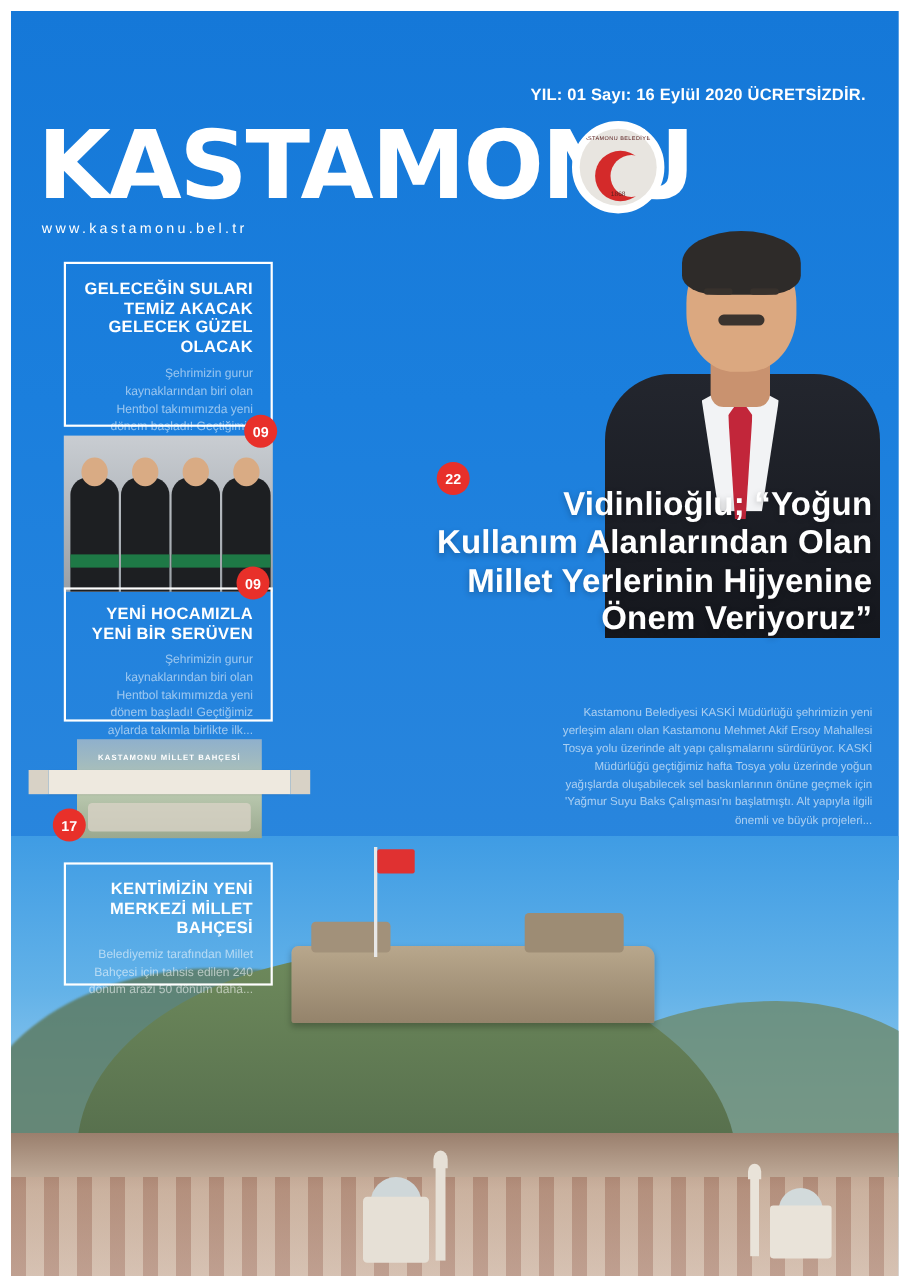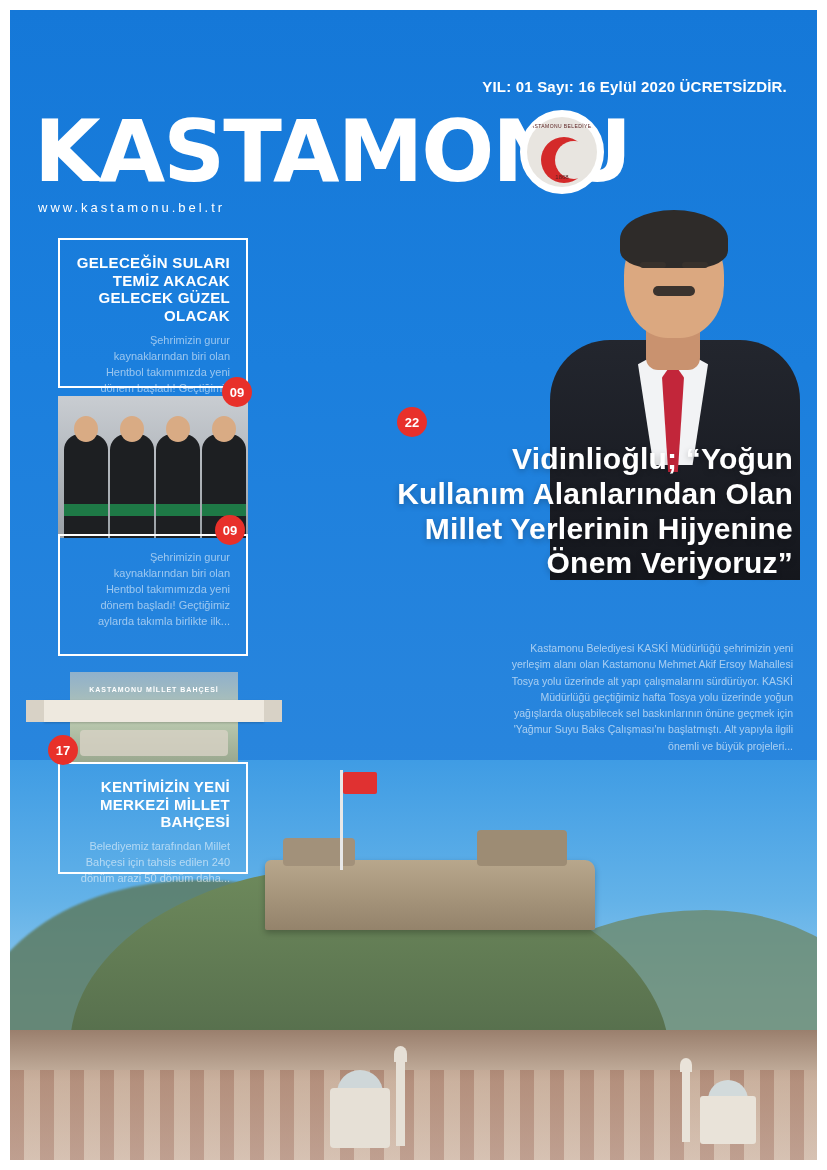--- a/index.html
+++ b/index.html
@@ -280,21 +280,21 @@
     position: absolute; left: 44px; top: 700px; width: 220px; height: 22px;
     background: #eee9df;
     box-shadow: 0 1px 2px rgba(0,0,0,.2);
   }
   .ribbon:before, .ribbon:after {
     content:""; position: absolute; top: 0; width: 18px; height: 22px; background:#d8d2c6;
   }
   .ribbon:before { left: -18px; } .ribbon:after { right: -18px; }
 
   
-  #card3 { left: 58px; top: 762px; width: 190px; height: 112px; }
+  #card3 { left: 58px; top: 784px; width: 190px; height: 112px; }
 
   
   .headline {
     position: absolute;
     right: 34px; top: 442px;
     width: 400px;
     text-align: right;
     color: #ffffff;
     font-size: 30px;
     line-height: 1.16;
@@ -304,21 +304,21 @@
   }
   .headline-body {
     position: absolute;
     right: 34px; top: 640px;
     width: 290px;
     text-align: right;
     color: rgba(255,255,255,.6);
     font-size: 10.5px;
     line-height: 1.55;
   }
-  #badge-main { right: 400px; top: 407px; }
+  #badge-main { right: 400px; top: 420px; }
 </style>
 </head>
 <body>
 
 <div class="page">
 
   <div class="blue-field"></div>
 
   <div class="photo-area">
     <div class="sky"></div>
@@ -379,20 +379,21 @@
     <div class="phead h2"></div>
     <div class="phead h3"></div>
     <div class="phead h4"></div>
     <div class="pstripe s1"></div>
     <div class="pstripe s2"></div>
     <div class="pstripe s3"></div>
     <div class="pstripe s4"></div>
   </div>
 
   <div class="card" id="card2">
+    <h3>YENİ HOCAMIZLA YENİ BİR SERÜVEN</h3>
     <p>Şehrimizin gurur kaynaklarından biri olan Hentbol takımımızda yeni dönem başladı! Geçtiğimiz aylarda takımla birlikte ilk...</p>
   </div>
   <div class="badge" style="left:215px; top:515px;">09</div>
 
   <div class="park-photo">
     <div class="park-label">KASTAMONU MİLLET BAHÇESİ</div>
     <div class="park-path"></div>
   </div>
   <div class="ribbon"></div>
 

